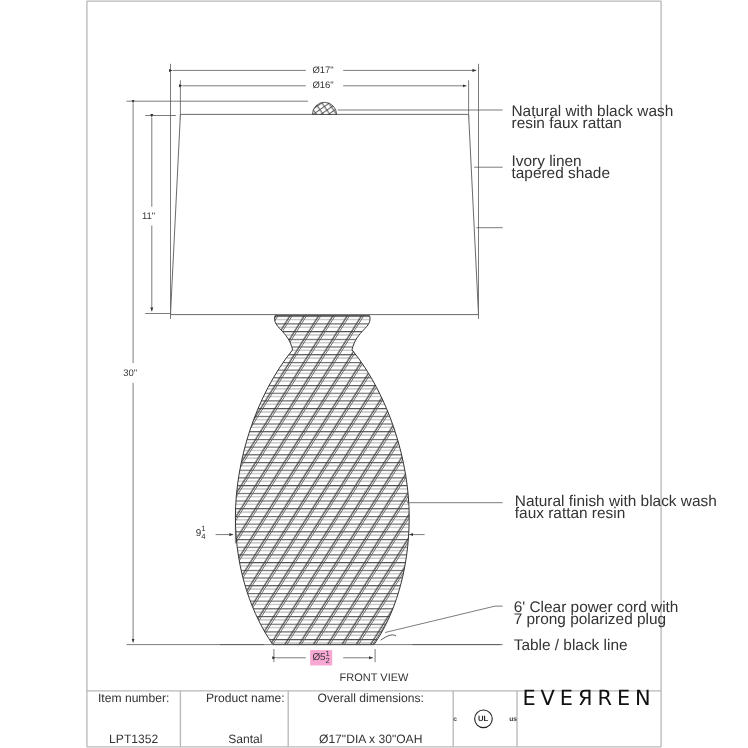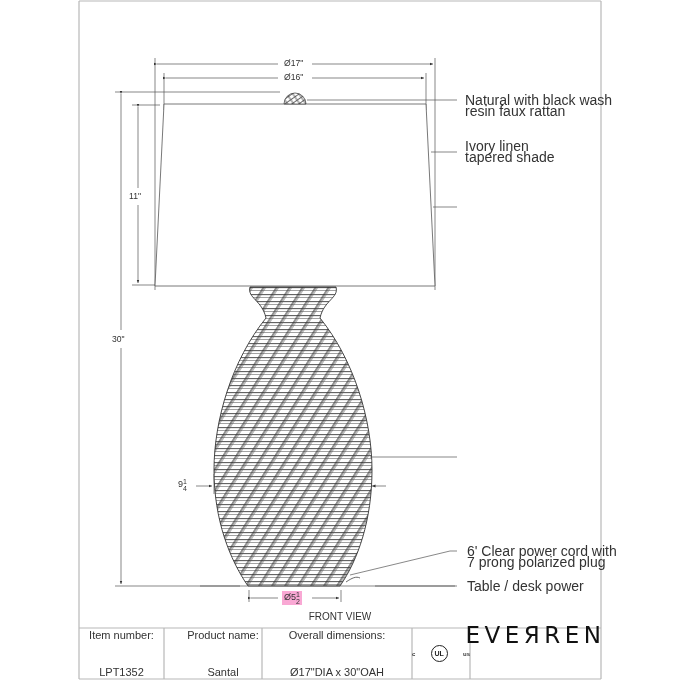--- a/index.html
+++ b/index.html
@@ -2,21 +2,21 @@
 <html><head>
 <meta charset="utf-8">
 <style>
   html,body{margin:0;padding:0;background:#fff;}
   body{width:680px;height:680px;position:relative;overflow:hidden;font-family:"Liberation Sans",sans-serif;color:#222;}
   #sheet{position:absolute;left:0;top:0;width:680px;height:680px;}
   svg{position:absolute;left:0;top:0;}
   .lbl{position:absolute;font-size:14px;line-height:11.2px;color:#333;white-space:pre;}
   .dim{position:absolute;font-size:8.6px;color:#333;background:#fff;padding:0 2px;}
   .tb-cell{position:absolute;top:628px;height:51px;display:flex;flex-direction:column;align-items:center;justify-content:space-between;font-size:11px;line-height:14px;color:#333;text-align:center;}
-  .brand{font-size:23px;letter-spacing:4.5px;color:#111;font-family:"DejaVu Sans",sans-serif;font-weight:400;}
+  .brand{font-size:19px;letter-spacing:4.5px;color:#111;font-family:"DejaVu Sans",sans-serif;font-weight:400;}
   .view{position:absolute;left:0;width:680px;top:611px;text-align:center;font-size:10px;color:#333;}
 </style>
 </head>
 <body>
 
 <div id="sheet">
 
   <svg width="680" height="680" viewBox="0 0 680 680">
     <defs>
       <pattern id="weave" width="13" height="7" patternUnits="userSpaceOnUse" patternTransform="skewX(-32)">
@@ -123,23 +123,25 @@
     <span>Ø5</span><span style="display:inline-flex;flex-direction:column;font-size:7px;line-height:7px;vertical-align:middle;text-align:center;">
       <span>1</span>
       <span>2</span>
     </span>
   </span>
 
   <div class="lbl" style="left:465px;top:95px;">Natural with black wash
 resin faux rattan</div>
   <div class="lbl" style="left:465px;top:141px;">Ivory linen
 tapered shade</div>
+  <div class="lbl" style="left:468px;top:450px;">Natural finish with black wash
+faux rattan resin</div>
   <div class="lbl" style="left:467px;top:546px;">6' Clear power cord with
 7 prong polarized plug</div>
-  <div class="lbl" style="left:467px;top:581px;">Table / desk power</div>
+  <div class="lbl" style="left:467px;top:581px;">Table / black line</div>
 
   <div class="view">FRONT VIEW</div>
 
   <div class="tb-cell" style="left:79px;width:85px;">
     <span>Item number:</span>
     <span>LPT1352</span>
   </div>
   <div class="tb-cell" style="left:164px;width:118px;">
     <span>Product name:</span>
     <span>Santal</span>

